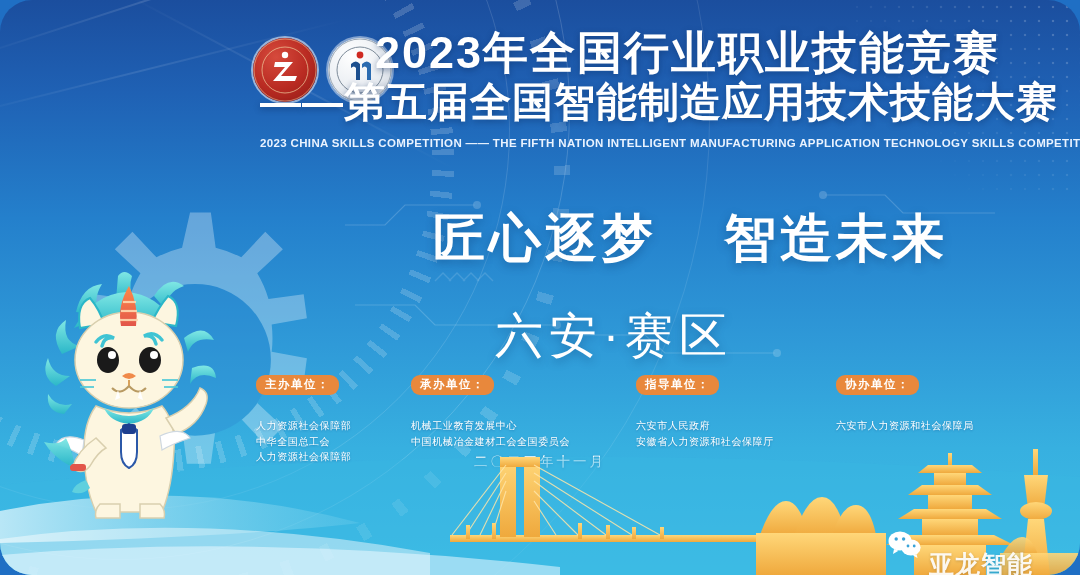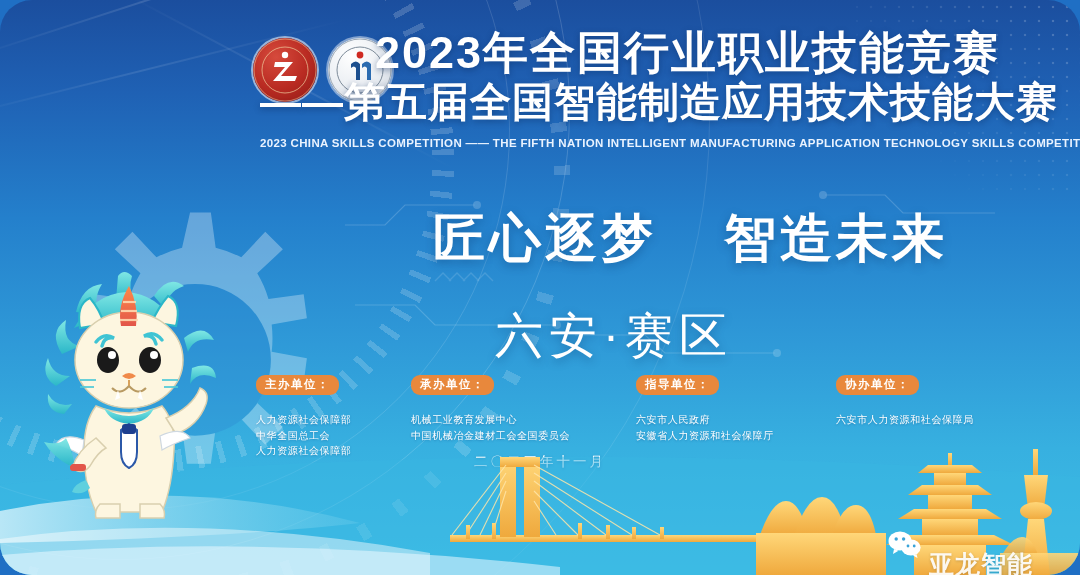--- a/index.html
+++ b/index.html
@@ -116,21 +116,21 @@
   .org-col.c1 { width:155px; }
   .org-col.c2 { width:225px; }
   .org-col.c3 { width:200px; }
   .org-col.c4 { width:220px; }
   .org-badge {
     display:inline-block;
     background:#e8883c;
     color:#ffffff; font-size:11.5px; font-weight:bold;
     letter-spacing:1.5px;
     padding:2.5px 9px 3px; border-radius:9px;
-    margin-bottom:17px; white-space:nowrap;
+    margin-bottom:23px; white-space:nowrap;
   }
   .org-line {
     color:#ffffff; font-size:10px; line-height:1.55; letter-spacing:.6px;
     white-space:nowrap; text-shadow:0 1px 2px rgba(10,60,120,.35);
   }
 
   .date {
     position:absolute; left:0; right:0; top:453px; text-align:center;
     color:#ffffff; font-size:13.5px; letter-spacing:3px;
     text-shadow:0 1px 3px rgba(10,60,120,.4);

